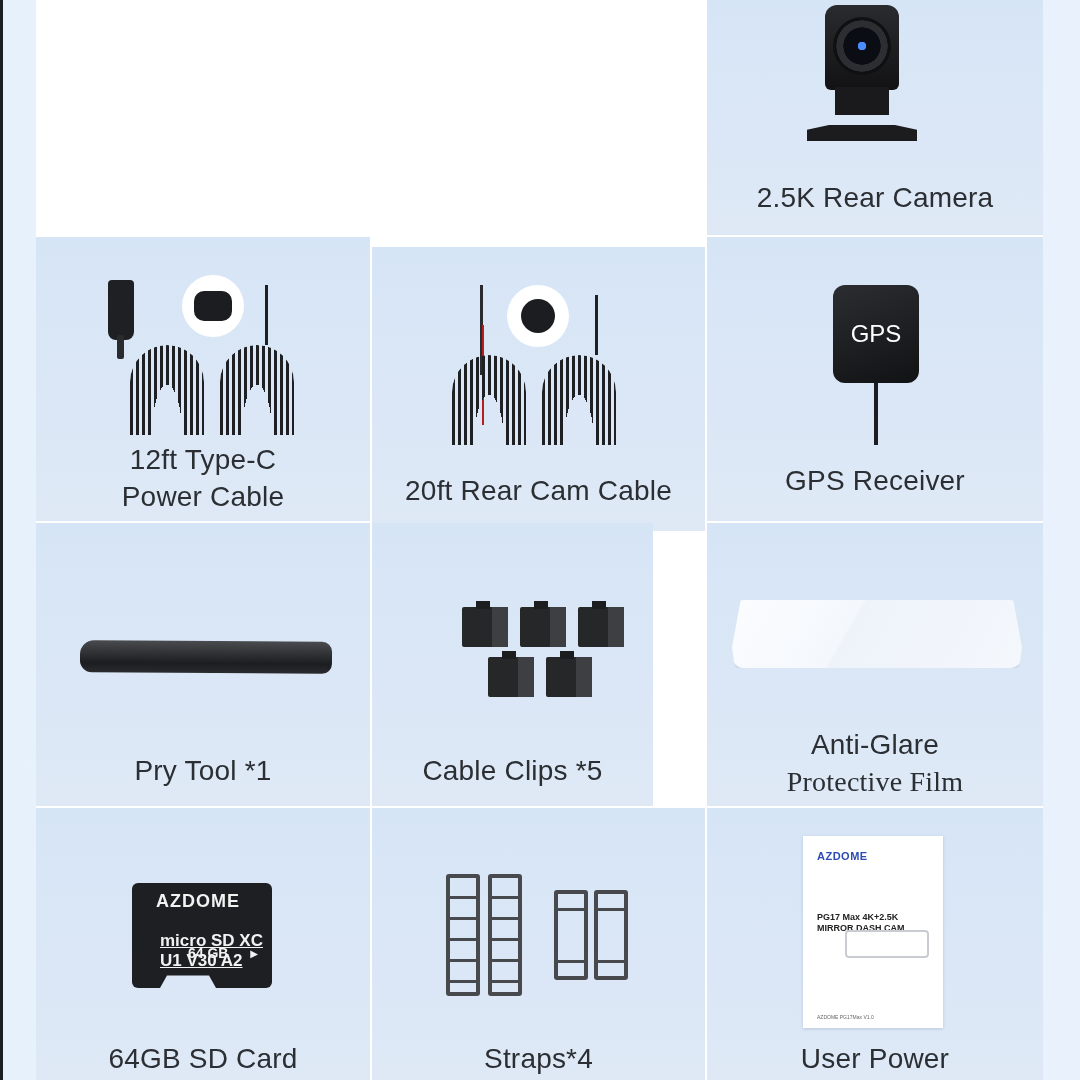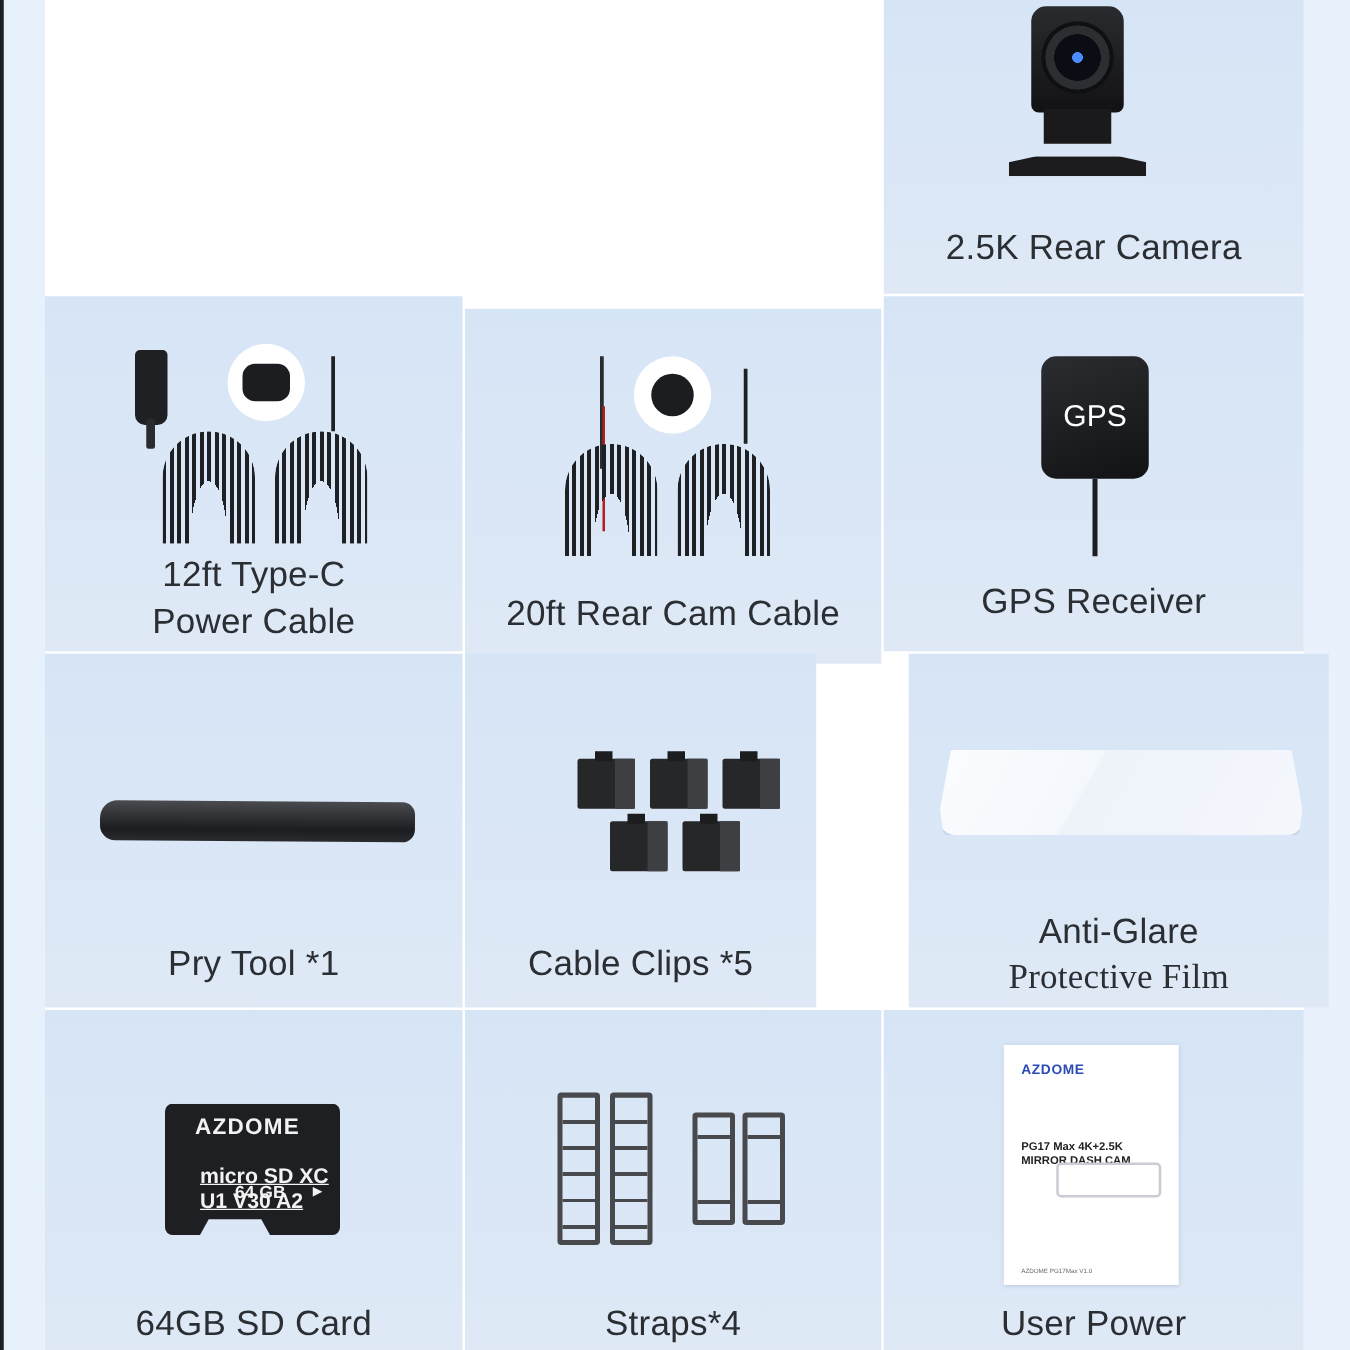--- a/index.html
+++ b/index.html
@@ -173,21 +173,21 @@
 
   <div class="panel" style="left:336px;top:523px;width:281px;height:283px;">
     <div class="clip-item" style="left:90px;top:84px;"></div>
     <div class="clip-item" style="left:148px;top:84px;"></div>
     <div class="clip-item" style="left:206px;top:84px;"></div>
     <div class="clip-item" style="left:116px;top:134px;"></div>
     <div class="clip-item" style="left:174px;top:134px;"></div>
     <div class="label" style="top:230px;">Cable Clips *5</div>
   </div>
 
-  <div class="panel" style="left:671px;top:523px;width:336px;height:283px;margin-left:20px;">
+  <div class="panel" style="left:671px;top:523px;width:336px;height:283px;">
     <div class="obj film"></div>
     <div class="label" style="top:204px;">Anti-Glare</div>
     <div class="label" style="top:241px;font-family:Liberation Serif, serif;">Protective Film</div>
   </div>
 
   <div class="panel" style="left:0;top:808px;width:334px;height:280px;">
     <div class="obj sd">
       <div class="brand">AZDOME</div>
       <div class="row1">micro SD XC  U1  V30  A2</div>
       <div class="size">64 GB</div>

